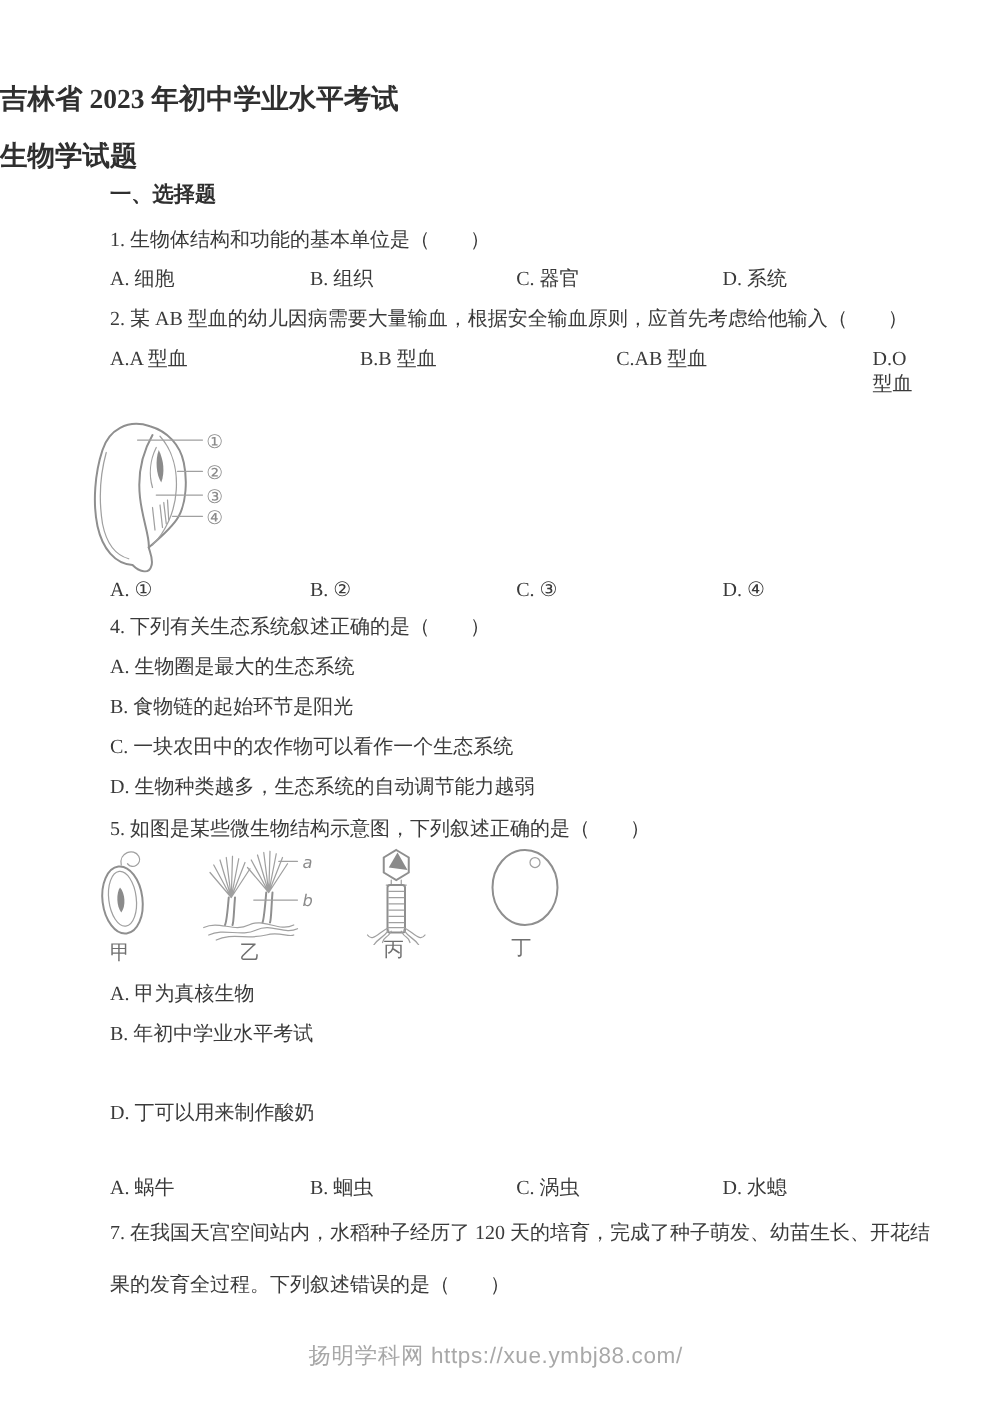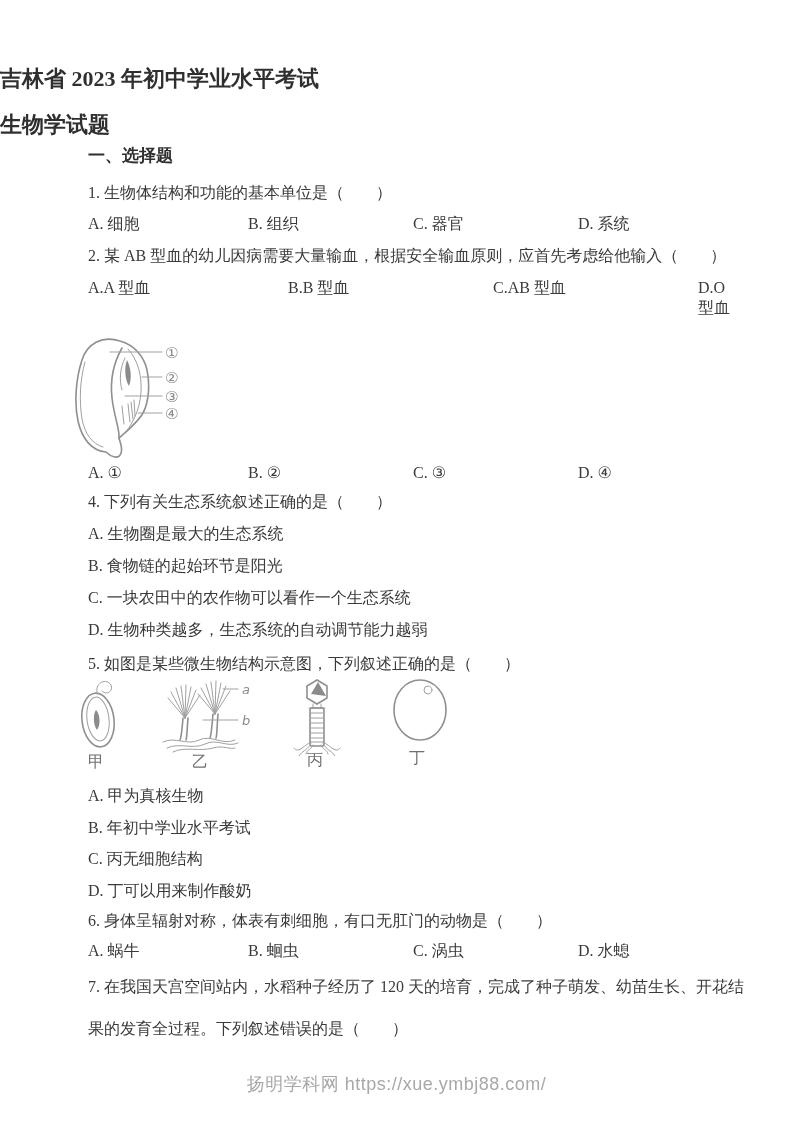--- a/index.html
+++ b/index.html
@@ -152,24 +152,22 @@
     </g>
   </svg>
 
   <span class="figure-label" style="left:88px;top:752px;">甲</span>
   <span class="figure-label" style="left:192px;top:752px;">乙</span>
   <span class="figure-label" style="left:307px;top:750px;">丙</span>
   <span class="figure-label" style="left:409px;top:748px;">丁</span>
 
   <div class="abs stacked" style="top:786px;">A. 甲为真核生物</div>
   <div class="abs stacked" style="top:818px;">B. 年初中学业水平考试</div>
-  <div class="abs stacked" style="top:849px;">C. 丙无细胞结构</div>
   <div class="abs stacked" style="top:881px;">D. 丁可以用来制作酸奶</div>
 
-  <div class="abs stem" style="top:911px;">6. 身体呈辐射对称，体表有刺细胞，有口无肛门的动物是（　　）</div>
   <div class="abs optrow" style="top:941px;">
     <span>A. 蜗牛</span>
     <span>B. 蛔虫</span>
     <span>C. 涡虫</span>
     <span>D. 水螅</span>
   </div>
 
   <div class="abs stem q7" style="top:966px;">7. 在我国天宫空间站内，水稻种子经历了 120 天的培育，完成了种子萌发、幼苗生长、开花结果的发育全过程。下列叙述错误的是（　　）</div>
 
   <div class="footer">扬明学科网 https://xue.ymbj88.com/</div>

